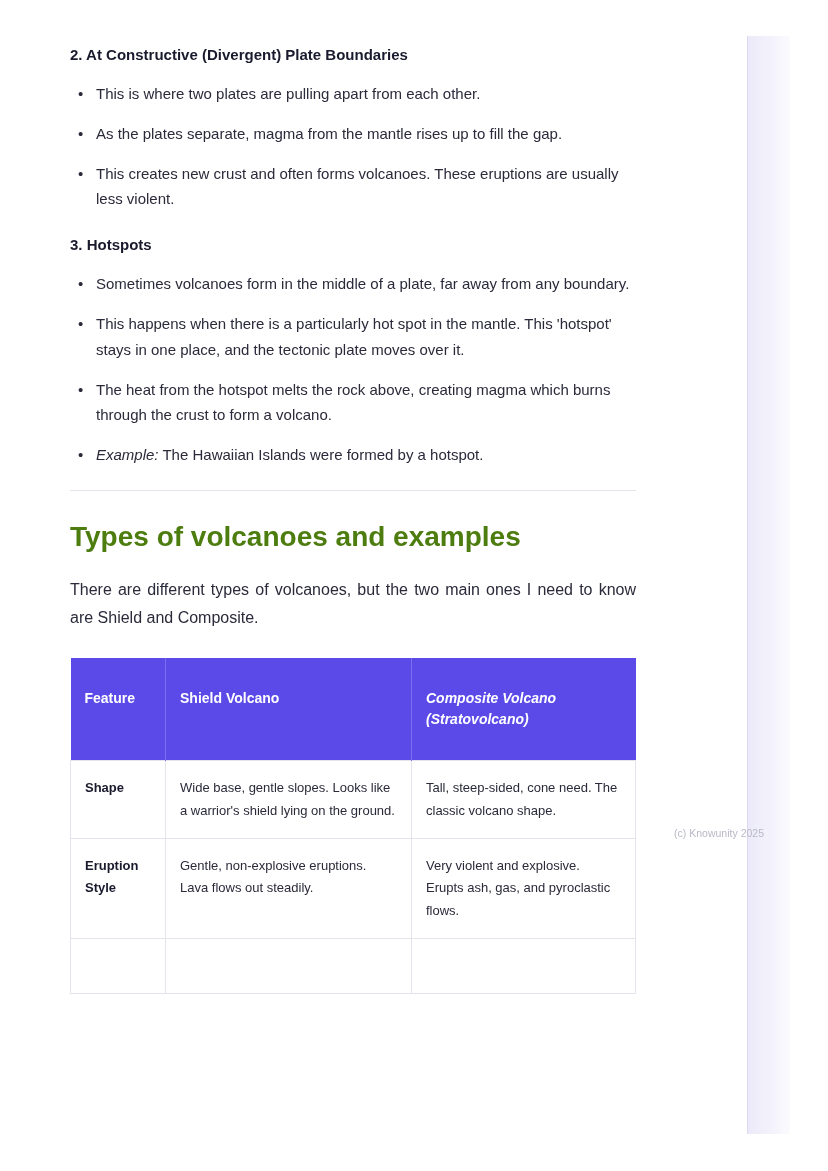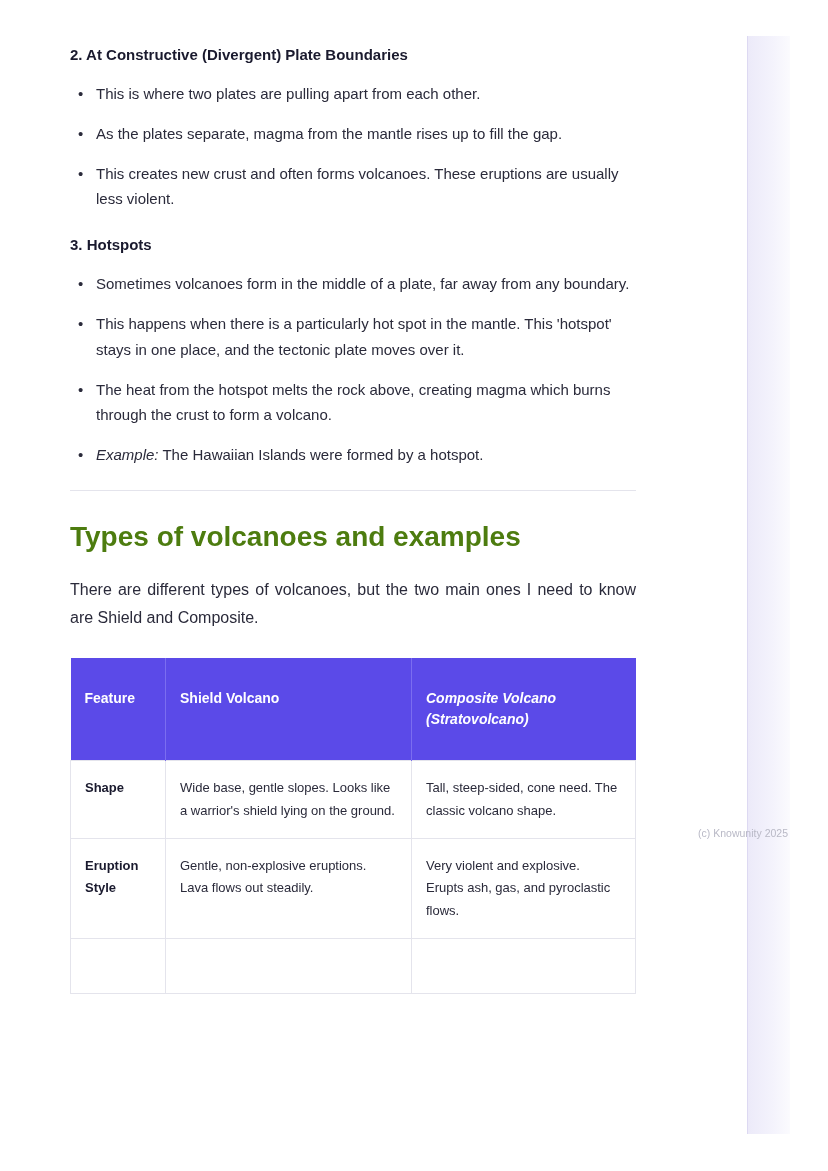--- a/index.html
+++ b/index.html
@@ -140,21 +140,21 @@
     position: absolute;
     right: 79px;
     top: 36px;
     width: 2px;
     height: 1098px;
     background: #ddd9f2;
   }
 
   .copyright {
     position: absolute;
-    right: 40px;
+    right: 64px;
     bottom: 55px;
     font-size: 10.5px;
     color: #b9b9c6;
     white-space: nowrap;
   }
 </style>
 </head>
 <body>
 
 <div class="page">

